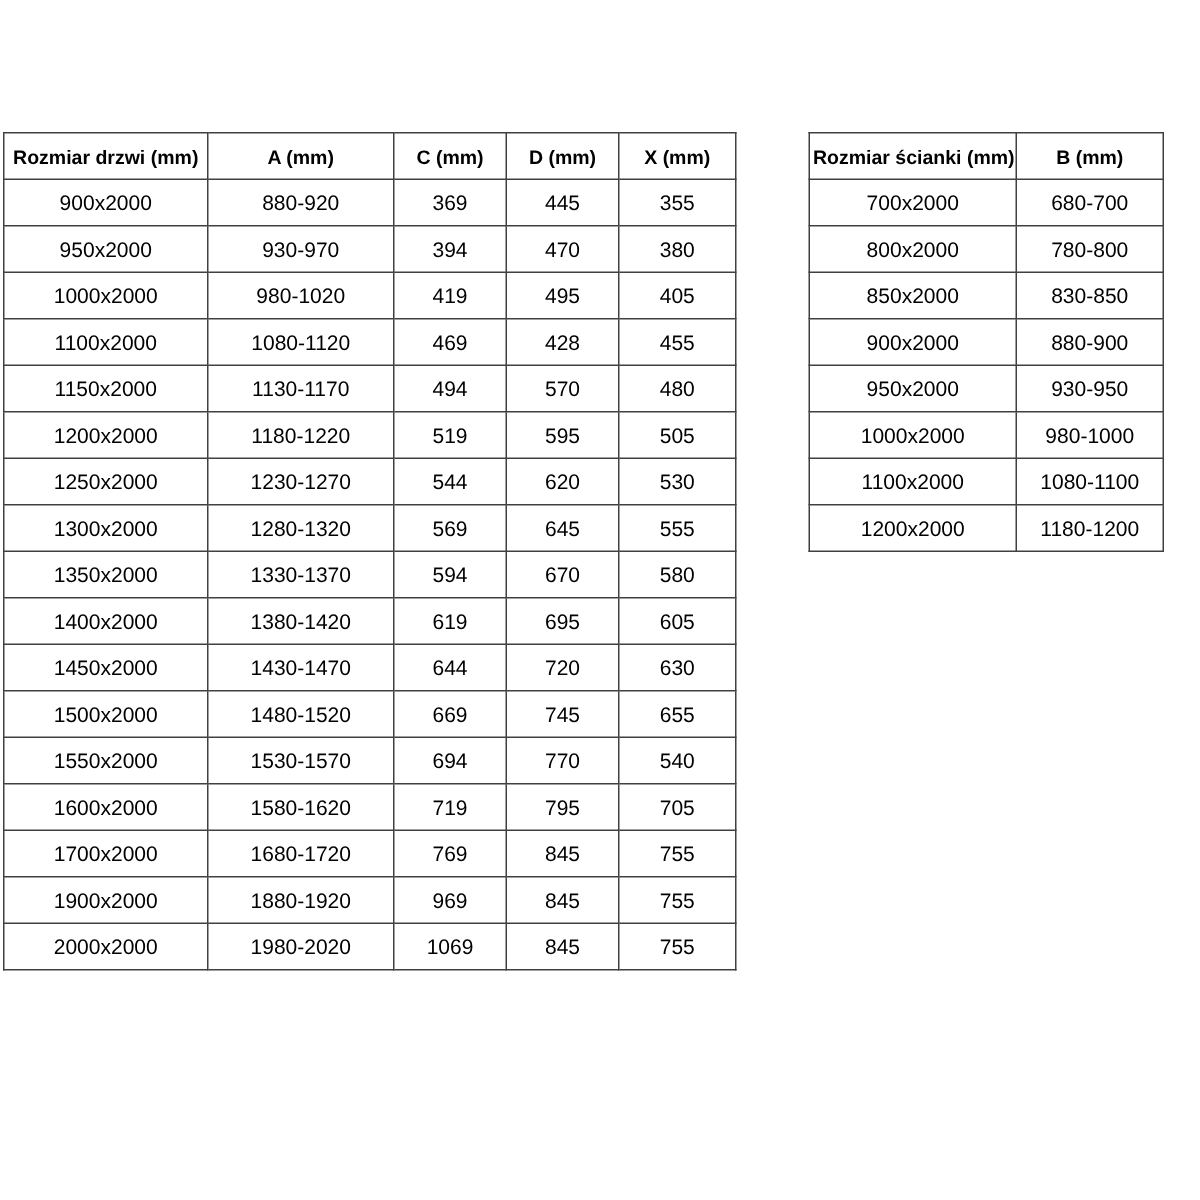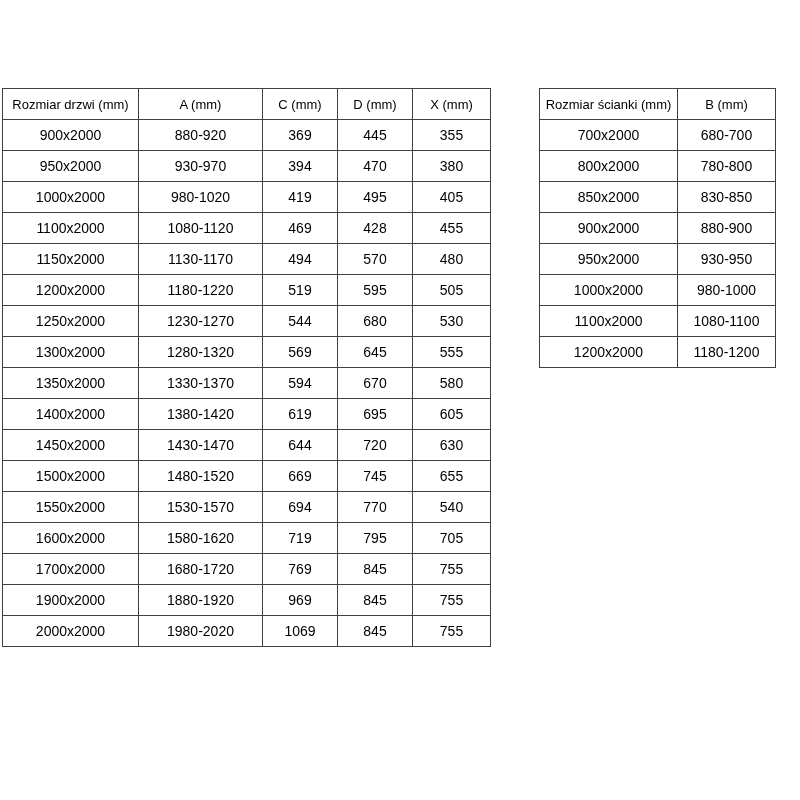--- a/index.html
+++ b/index.html
@@ -25,21 +25,21 @@
     text-align: center;
     vertical-align: middle;
     height: 30px;
     padding: 0 2px;
     font-size: 14px;
     font-weight: normal;
     white-space: nowrap;
     overflow: hidden;
   }
   th {
-    font-weight: normal;
+    font-weight: bold;
     font-size: 13px;
     margin-left: 38px;
   }
   #door-table {
     left: 2px;
     top: 88px;
     width: 488px;
   }
   #wall-table {
     left: 539px;
@@ -114,21 +114,21 @@
         <td>1200x2000</td>
         <td>1180-1220</td>
         <td>519</td>
         <td>595</td>
         <td>505</td>
       </tr>
       <tr>
         <td>1250x2000</td>
         <td>1230-1270</td>
         <td>544</td>
-        <td>680</td>
+        <td>620</td>
         <td>530</td>
       </tr>
       <tr>
         <td>1300x2000</td>
         <td>1280-1320</td>
         <td>569</td>
         <td>645</td>
         <td>555</td>
       </tr>
       <tr>

